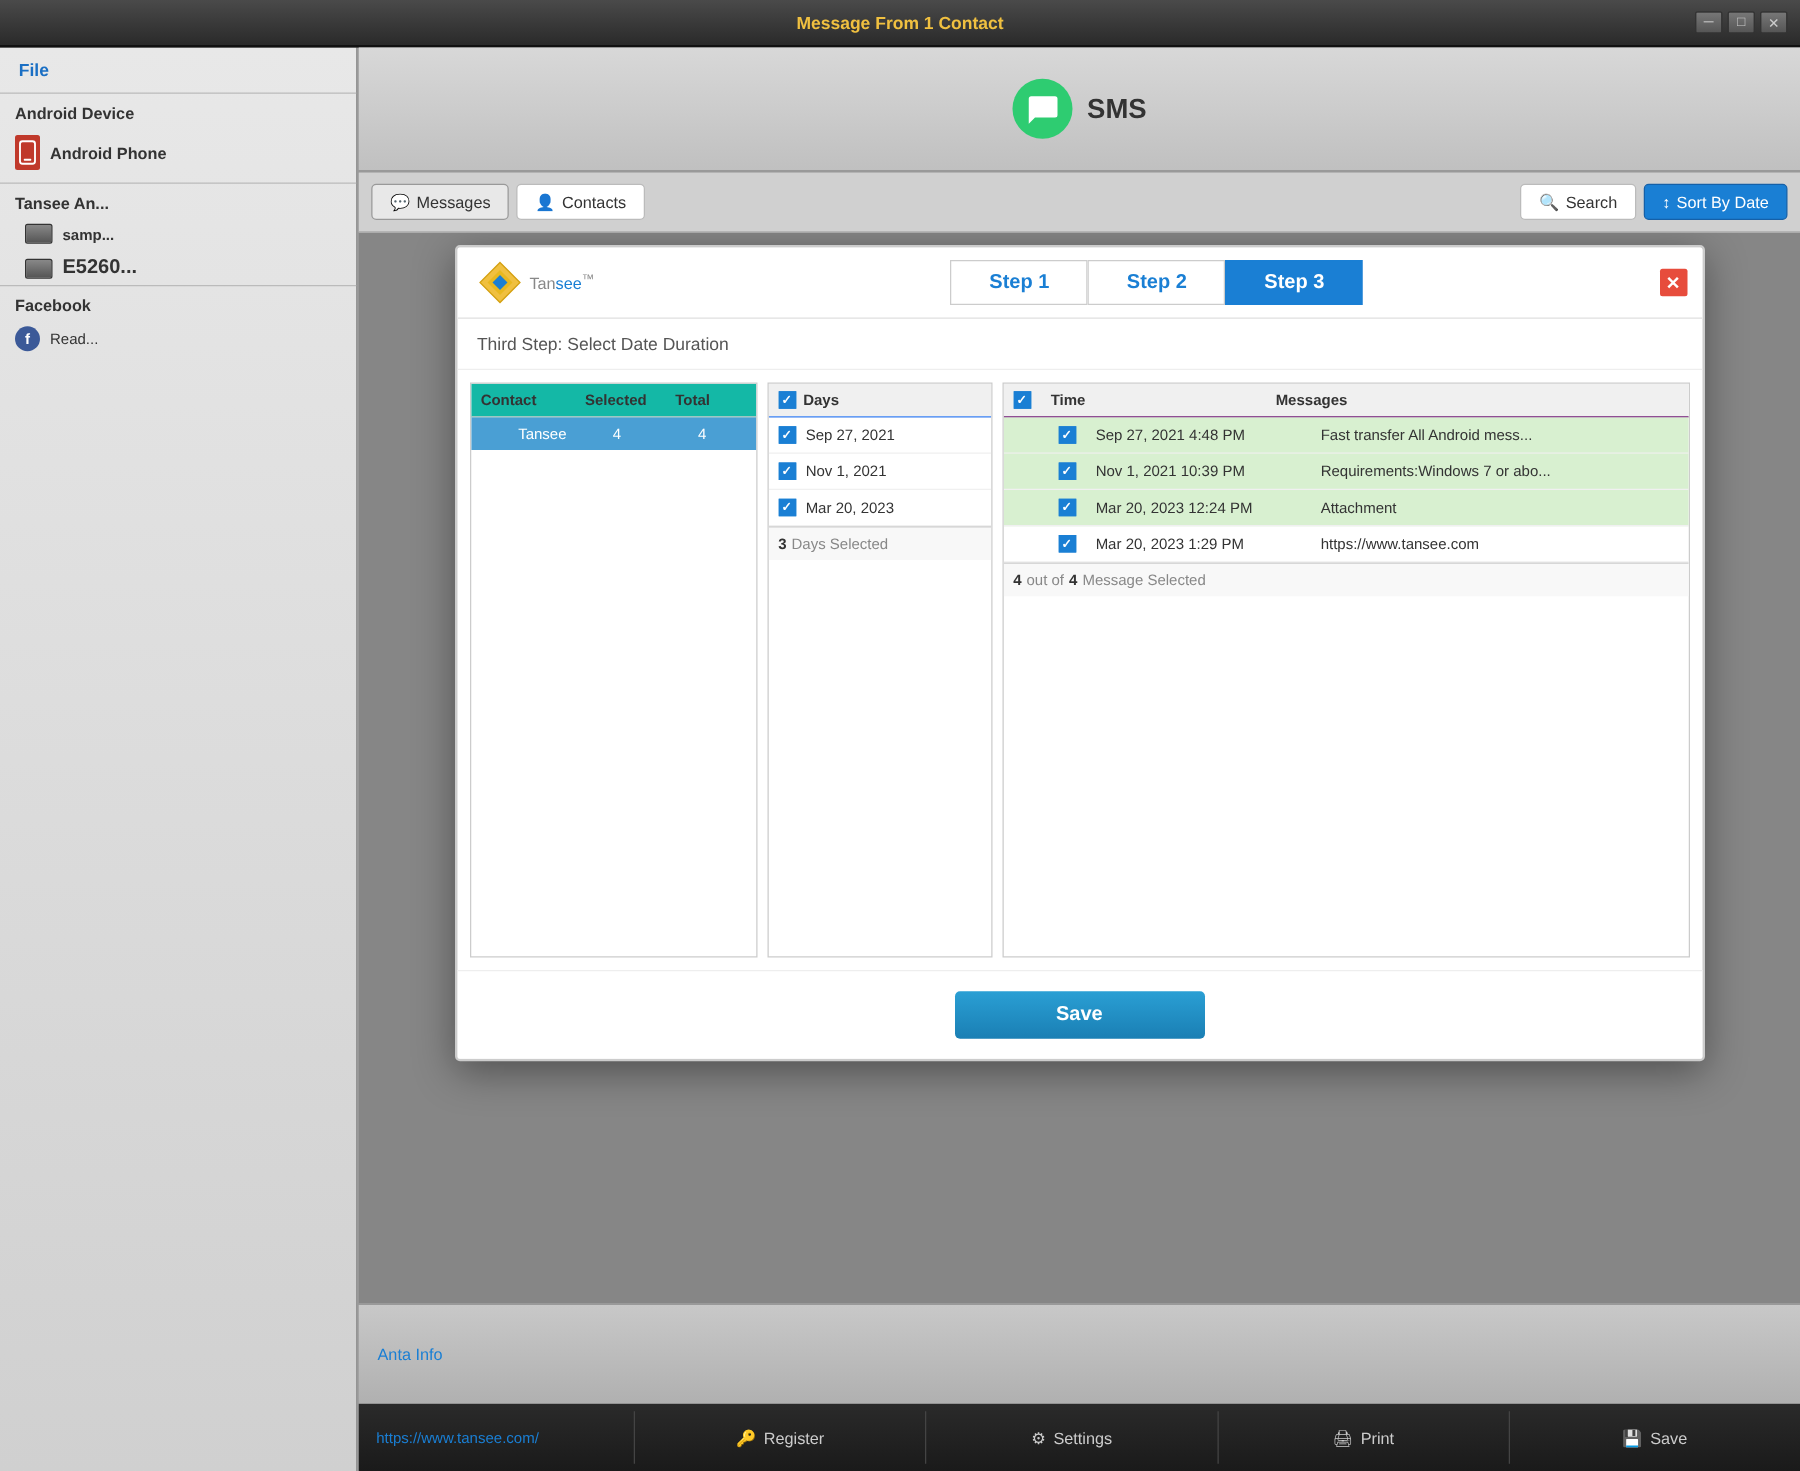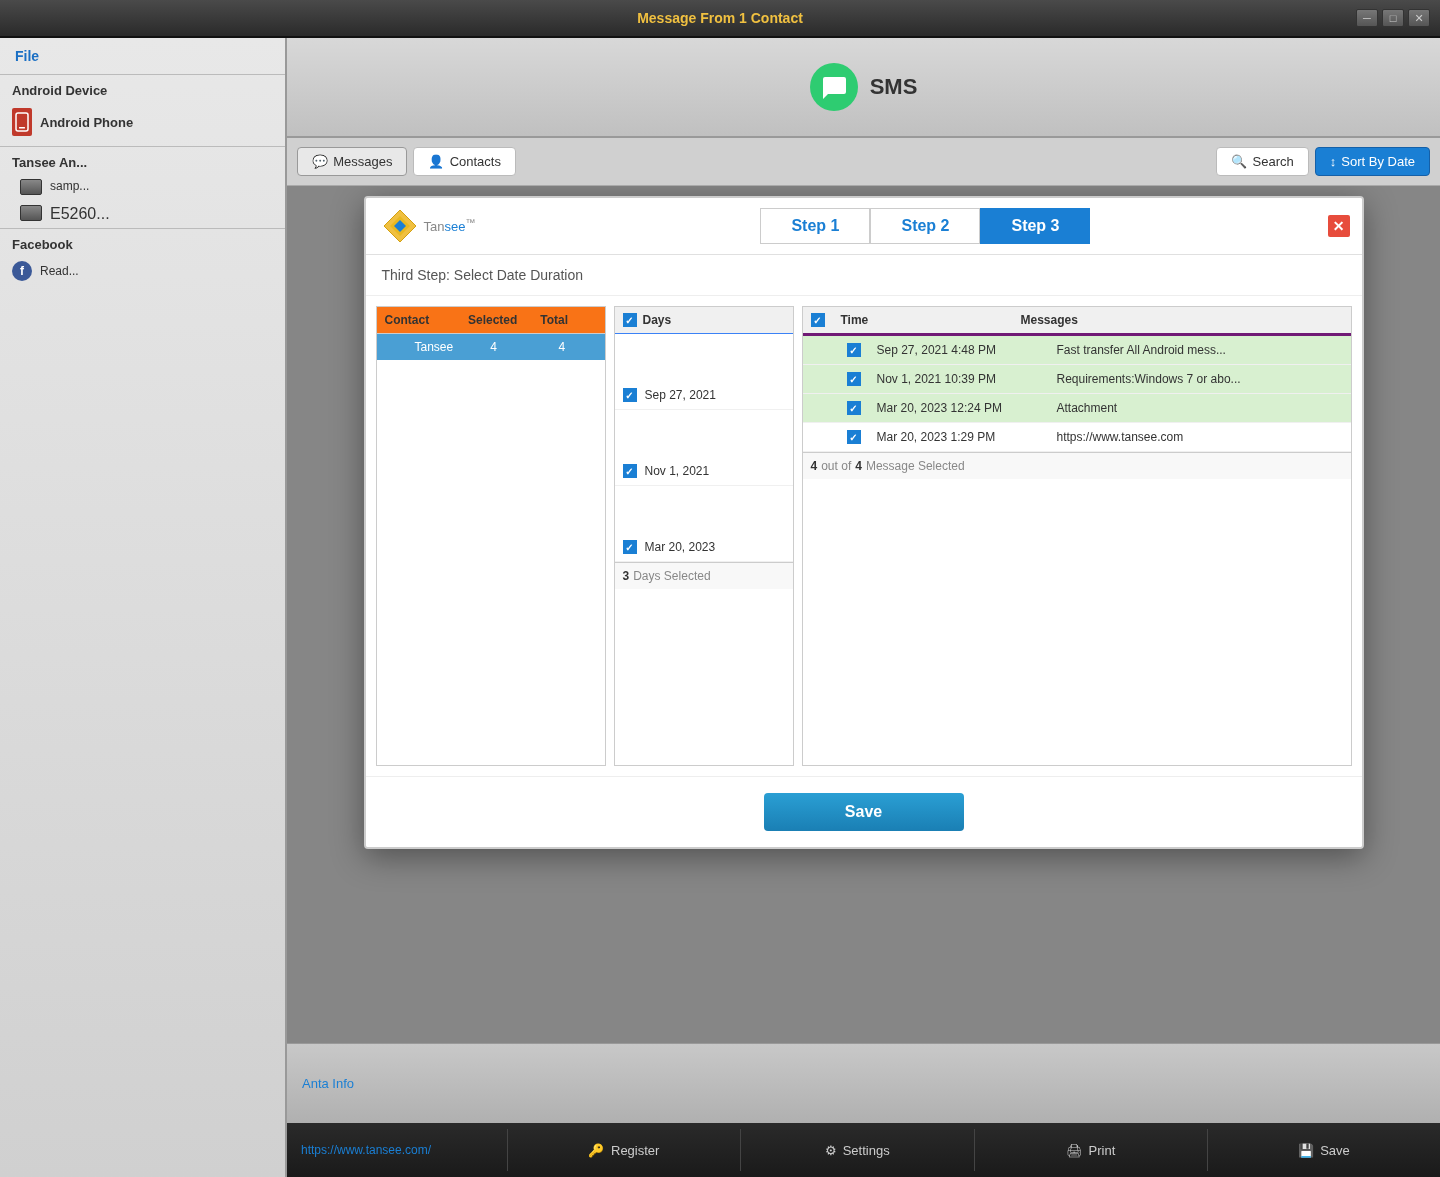--- a/index.html
+++ b/index.html
@@ -82,24 +82,25 @@
     .sidebar-item-label { font-size: 13px; color: #333; font-weight: bold; }
     .sidebar-section2 {
       padding: 8px 12px 4px;
       font-weight: bold;
       font-size: 13px;
       color: #333;
       border-top: 1px solid #bbb;
       margin-top: 4px;
     }
     .sidebar-sub-item {
-      display: flex; align-items: flex-start;
+      display: flex; align-items: flex-end;
       padding: 5px 12px 5px 20px;
       gap: 8px;
       cursor: pointer;
+      font-weight: bold;
     }
     .drive-icon {
       width: 22px; height: 16px;
       background: linear-gradient(to bottom, #888, #555);
       border-radius: 2px;
       border: 1px solid #333;
     }
     .facebook-section {
       padding: 8px 12px 4px;
       font-weight: bold;
@@ -352,21 +353,21 @@
 
     
     .contact-table {
       width: 230px;
       border: 1px solid #ccc;
       flex-shrink: 0;
       overflow: hidden;
     }
     .table-header {
       display: flex;
-      background: #f97316;
+      background: #14b8a6;
       border-bottom: 1px solid #ccc;
     }
     .th {
       padding: 6px 8px;
       font-weight: bold;
       font-size: 12px;
       color: #333;
       flex: 1;
     }
     .th:first-child { flex: 1.2; }
@@ -403,34 +404,33 @@
     .days-header-label {
       font-weight: bold;
       font-size: 12px;
       color: #333;
     }
     .day-row {
       display: flex;
       padding: 7px 8px;
       gap: 8px;
       border-bottom: 1px solid #f0f0f0;
-      margin-top: 47px;
     }
     .day-row-label { font-size: 12px; color: #333; }
 
     
     .messages-table {
       flex: 1;
       border: 1px solid #ccc;
       overflow: hidden;
     }
     .msg-header {
       display: flex;
       background: #f0f0f0;
-      border-bottom: 3px solid #701a75;
+      border-bottom: 1px solid #701a75;
     }
     .msg-th {
       padding: 6px 8px;
       font-weight: bold;
       font-size: 12px;
       color: #333;
     }
     .msg-th:first-child { width: 30px; }
     .msg-th:nth-child(2) { width: 180px; }
     .msg-th:nth-child(3) { flex: 1; }

